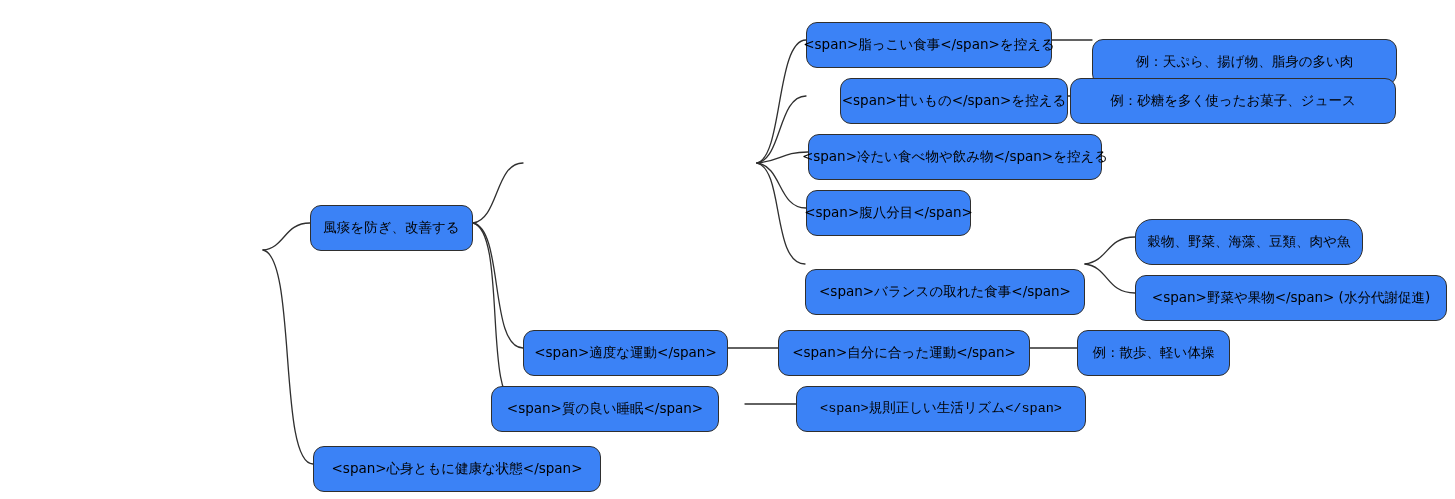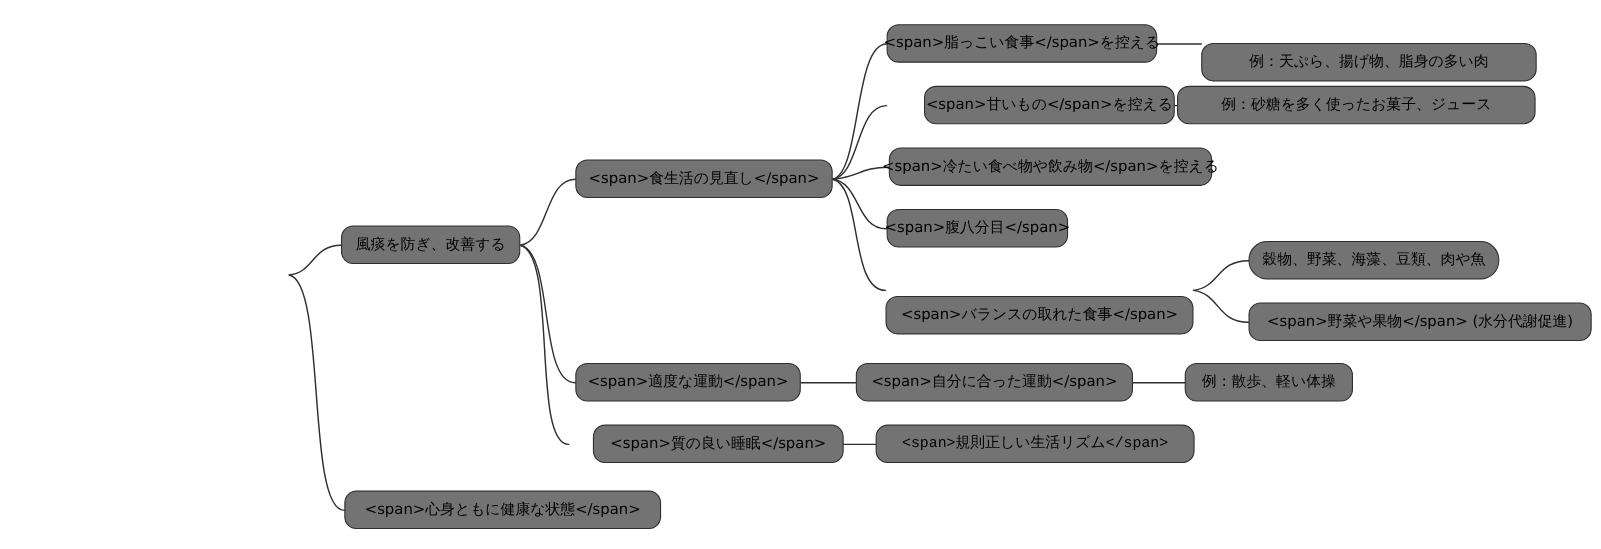--- a/index.html
+++ b/index.html
@@ -23,23 +23,23 @@
     height: 499px;
   }
   #edges path {
     fill: none;
     stroke: #2f2f2f;
     stroke-width: 1.3;
     stroke-linecap: round;
   }
   .node {
     position: absolute;
-    height: 35px;
+    height: 46px;
     box-sizing: border-box;
-    background: #737373;
+    background: #3b82f6;
     border: 1.5px solid #2f2f2f;
     border-radius: 11px;
     display: flex;
     align-items: center;
     justify-content: center;
     font-size: 13.5px;
     line-height: 1;
     color: #000000;
     white-space: nowrap;
     overflow: visible;
@@ -66,23 +66,22 @@
     <path d="M 1085 264 C 1109 261 1106 237 1135 237"></path>
     <path d="M 1085 264 C 1109 267 1106 293 1135 293"></path>
     <path d="M 728 348 L 778 348"></path>
     <path d="M 1030 348 L 1077 348"></path>
     <path d="M 745 404 L 796 404"></path>
   </svg>
 
   <div class="node" style="left:310px;  top:205px; width:163px;">風痰を防ぎ、改善する</div>
   <div class="node" style="left:313px;  top:446px; width:288px;">&lt;span&gt;心身ともに健康な状態&lt;/span&gt;</div>
 
-  <div class="node" style="left:523px;  top:145px; width:234px;">&lt;span&gt;食生活の見直し&lt;/span&gt;</div>
   <div class="node" style="left:523px;  top:330px; width:205px;">&lt;span&gt;適度な運動&lt;/span&gt;</div>
-  <div class="node" style="left:539px;  top:386px; width:228px;">&lt;span&gt;質の良い睡眠&lt;/span&gt;</div>
+  <div class="node" style="left:491px;  top:386px; width:228px;">&lt;span&gt;質の良い睡眠&lt;/span&gt;</div>
 
   <div class="node" style="left:806px;  top:22px;  width:246px;">&lt;span&gt;脂っこい食事&lt;/span&gt;を控える</div>
   <div class="node" style="left:1092px; top:6px;  width:305px;margin-top:33px;">例：天ぷら、揚げ物、脂身の多い肉</div>
 
   <div class="node" style="left:840px;  top:78px;  width:228px;">&lt;span&gt;甘いもの&lt;/span&gt;を控える</div>
   <div class="node" style="left:1070px; top:78px;  width:326px;">例：砂糖を多く使ったお菓子、ジュース</div>
 
   <div class="node" style="left:808px;  top:134px; width:294px;">&lt;span&gt;冷たい食べ物や飲み物&lt;/span&gt;を控える</div>
   <div class="node" style="left:806px;  top:190px; width:165px;">&lt;span&gt;腹八分目&lt;/span&gt;</div>
 

